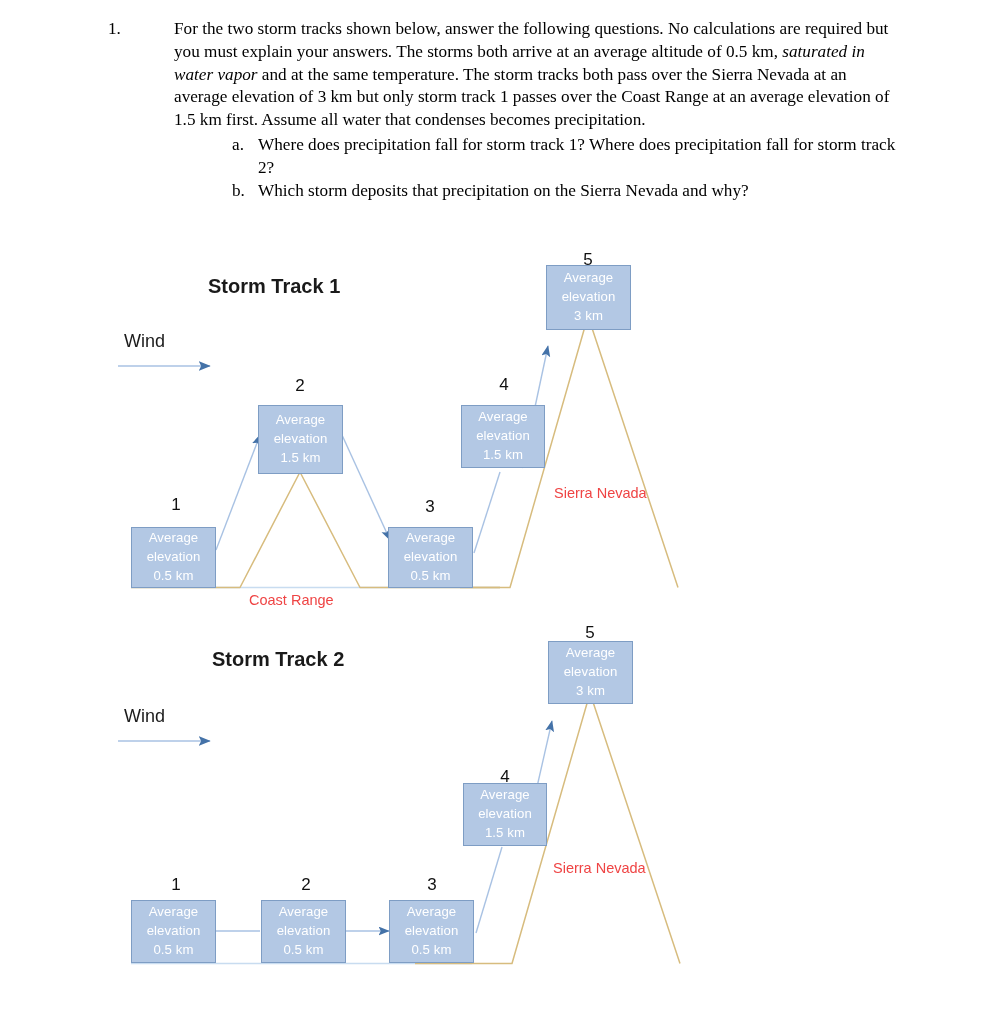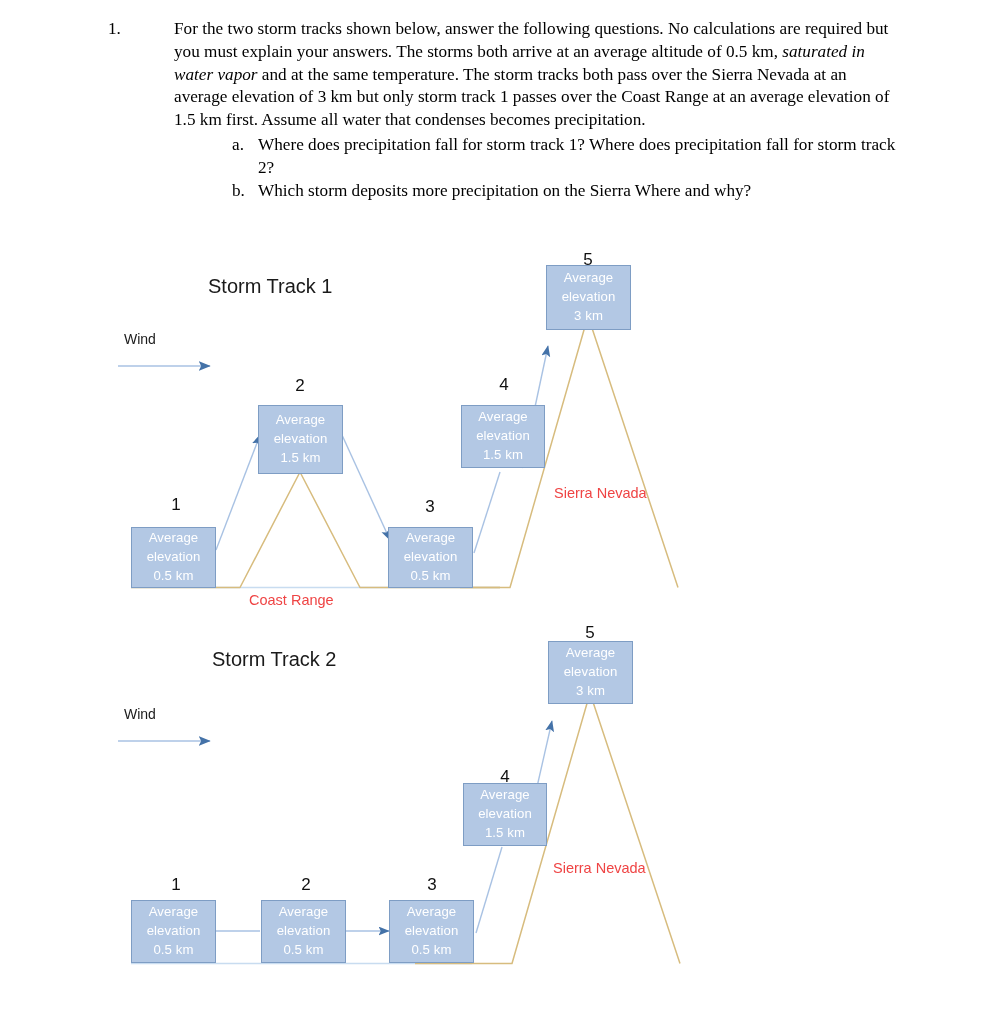--- a/index.html
+++ b/index.html
@@ -69,24 +69,25 @@
     left: 0;
     top: 0;
     overflow: visible;
   }
 
   .dtitle {
     position: absolute;
     font-size: 20px;
     color: #1a1a1a;
     white-space: nowrap;
+    font-weight: bold;
   }
   .wind-label {
     position: absolute;
-    font-size: 14px;
+    font-size: 18px;
     color: #1a1a1a;
   }
   .range-label {
     position: absolute;
     font-size: 14.5px;
     color: #ef4444;
     white-space: nowrap;
   }
   .step-num {
     position: absolute;
@@ -122,21 +123,21 @@
     <div class="q-marker">1.</div>
     <div class="q-body">
       <span>For the two storm tracks shown below, answer the following questions. No calculations are required but you must explain your answers. The storms both arrive at an average altitude of 0.5 km, </span><span class="ital">saturated in water vapor</span><span> and at the same temperature. The storm tracks both pass over the Sierra Nevada at an average elevation of 3 km but only storm track 1 passes over the Coast Range at an average elevation of 1.5 km first. Assume all water that condenses becomes precipitation.</span>
       <div class="sub-list">
         <div class="sub-item">
           <div class="sub-marker">a.</div>
           <div class="sub-body">Where does precipitation fall for storm track 1? Where does precipitation fall for storm track 2?</div>
         </div>
         <div class="sub-item">
           <div class="sub-marker">b.</div>
-          <div class="sub-body">Which storm deposits more precipitation on the Sierra Where and why?</div>
+          <div class="sub-body">Which storm deposits that precipitation on the Sierra Nevada and why?</div>
         </div>
       </div>
     </div>
   </div>
 </div>
 
 <div class="diagram" id="diagram-storm-track-1">
 
   <svg width="993" height="370" viewBox="0 0 993 370">
     <defs>

